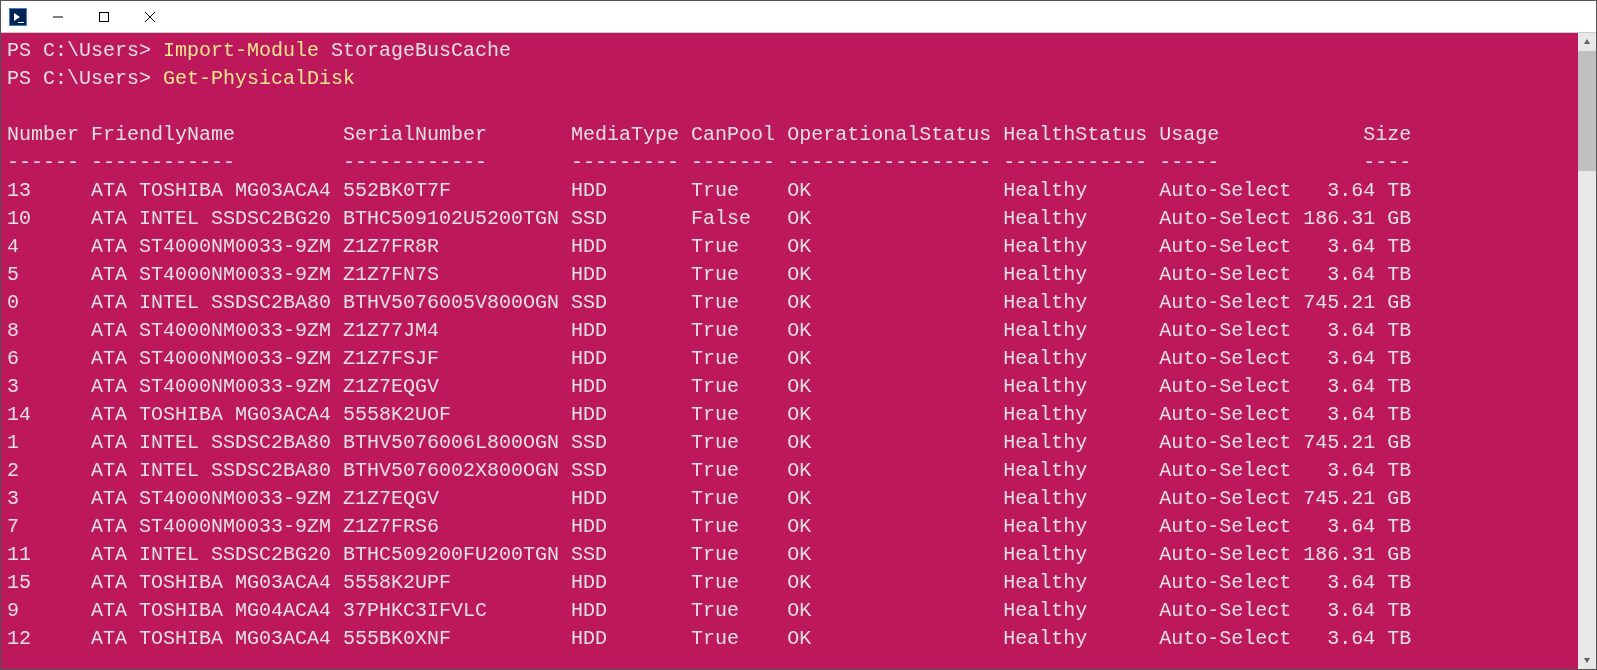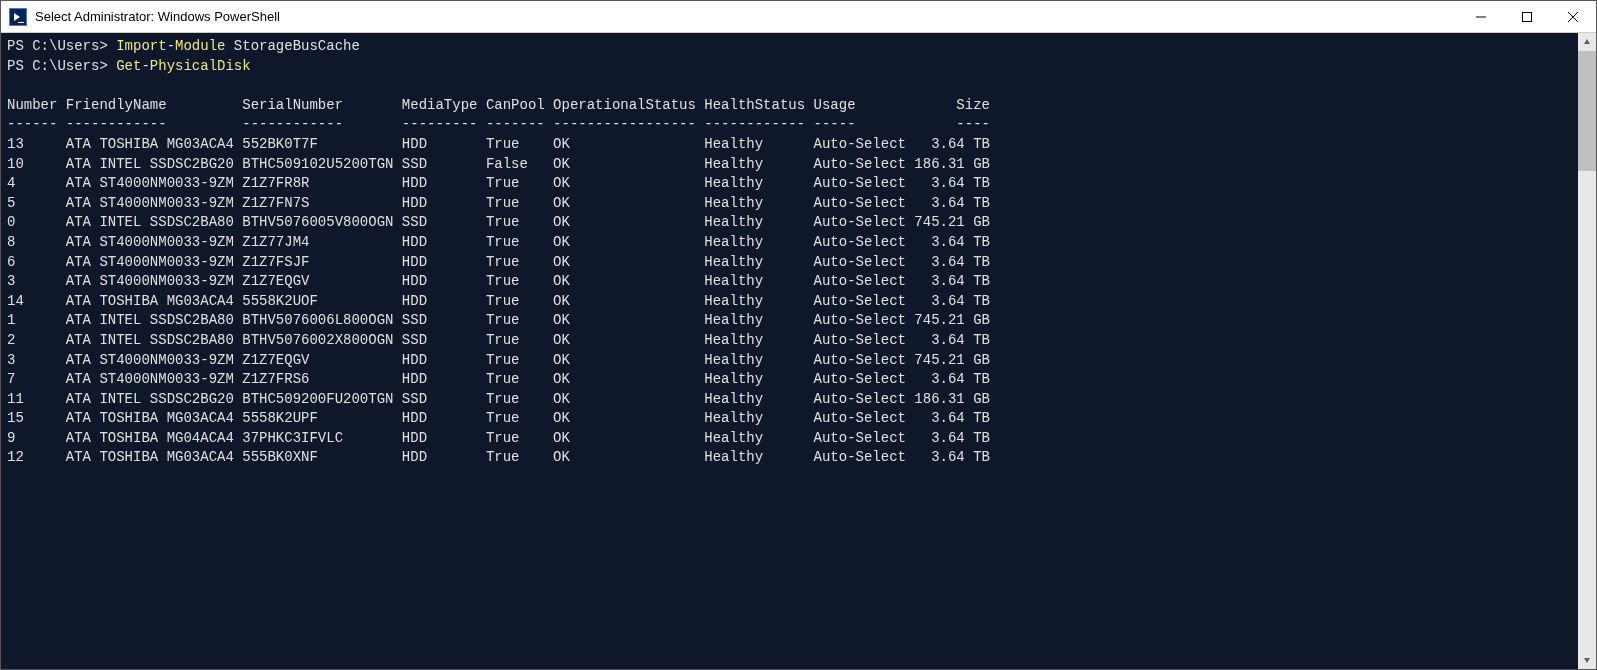--- a/index.html
+++ b/index.html
@@ -81,24 +81,24 @@
       cursor: pointer;
       color: #000;
     }
     .console-area {
       flex: 1;
       display: flex;
       background: #012456;
     }
     .console {
       flex: 1;
-      background: #0f172a;
+      background: #be185d;
       color: #d4d4d4;
       padding: 4px 6px;
-      font-size: 14px;
+      font-size: 20px;
       line-height: 1.4;
       white-space: pre;
       overflow: hidden;
     }
     .prompt-path { color: #e0e0e0; }
     .cmdlet { color: #f0e68c; }
     .argument { color: #e0e0e0; }
     .header-row { color: #e0e0e0; }
     .data-row { color: #e0e0e0; }
     .scrollbar {
@@ -130,21 +130,20 @@
       height: 120px;
       background: #c0c0c0;
     }
   </style>
 </head>
 <body>
 
 <div class="window">
   <div class="titlebar">
     <div class="titlebar-icon"></div>
-    <div class="titlebar-title">Select Administrator: Windows PowerShell</div>
     <div class="titlebar-controls">
       <div class="titlebar-btn">
         <svg width="10" height="10" viewBox="0 0 10 10">
             <line x1="0" y1="5" x2="10" y2="5" stroke="black" stroke-width="1"></line>
           </svg>
       </div>
       <div class="titlebar-btn">
         <svg width="10" height="10" viewBox="0 0 10 10">
             <rect x="0.5" y="0.5" width="9" height="9" fill="none" stroke="black" stroke-width="1"></rect>
           </svg>

